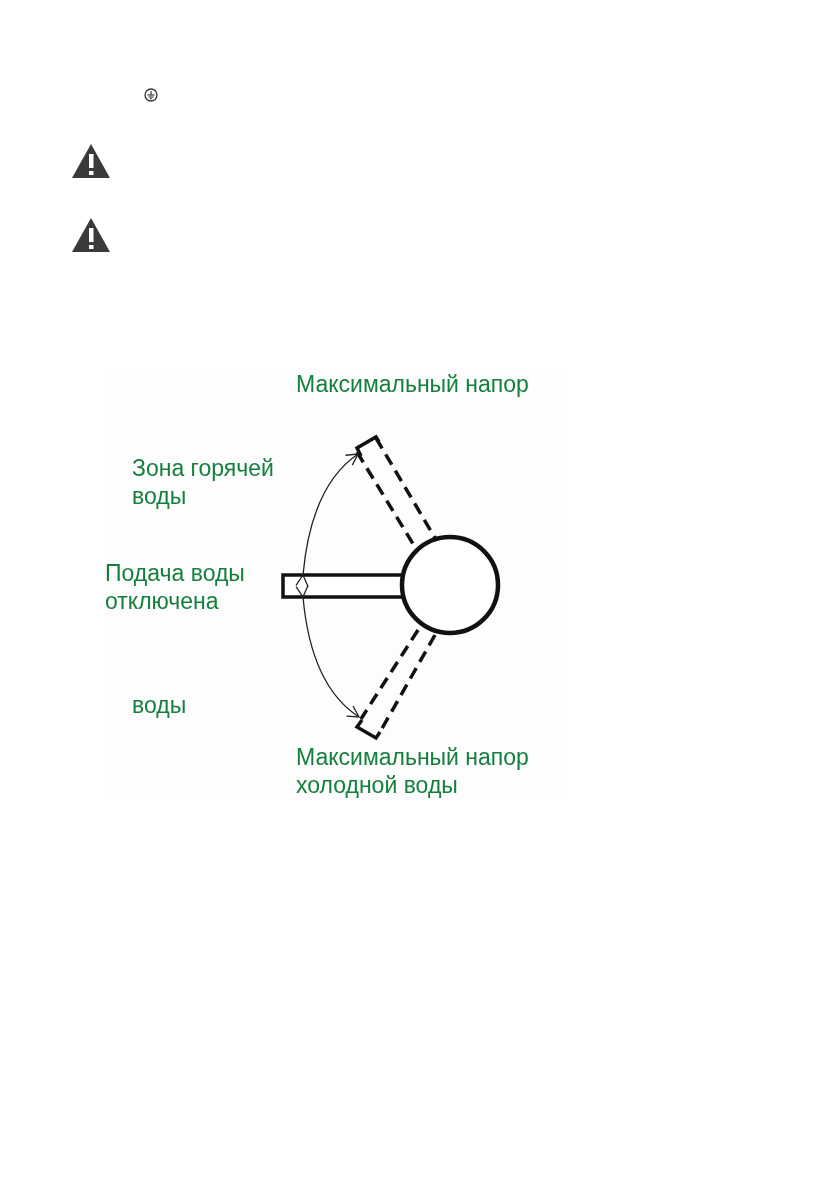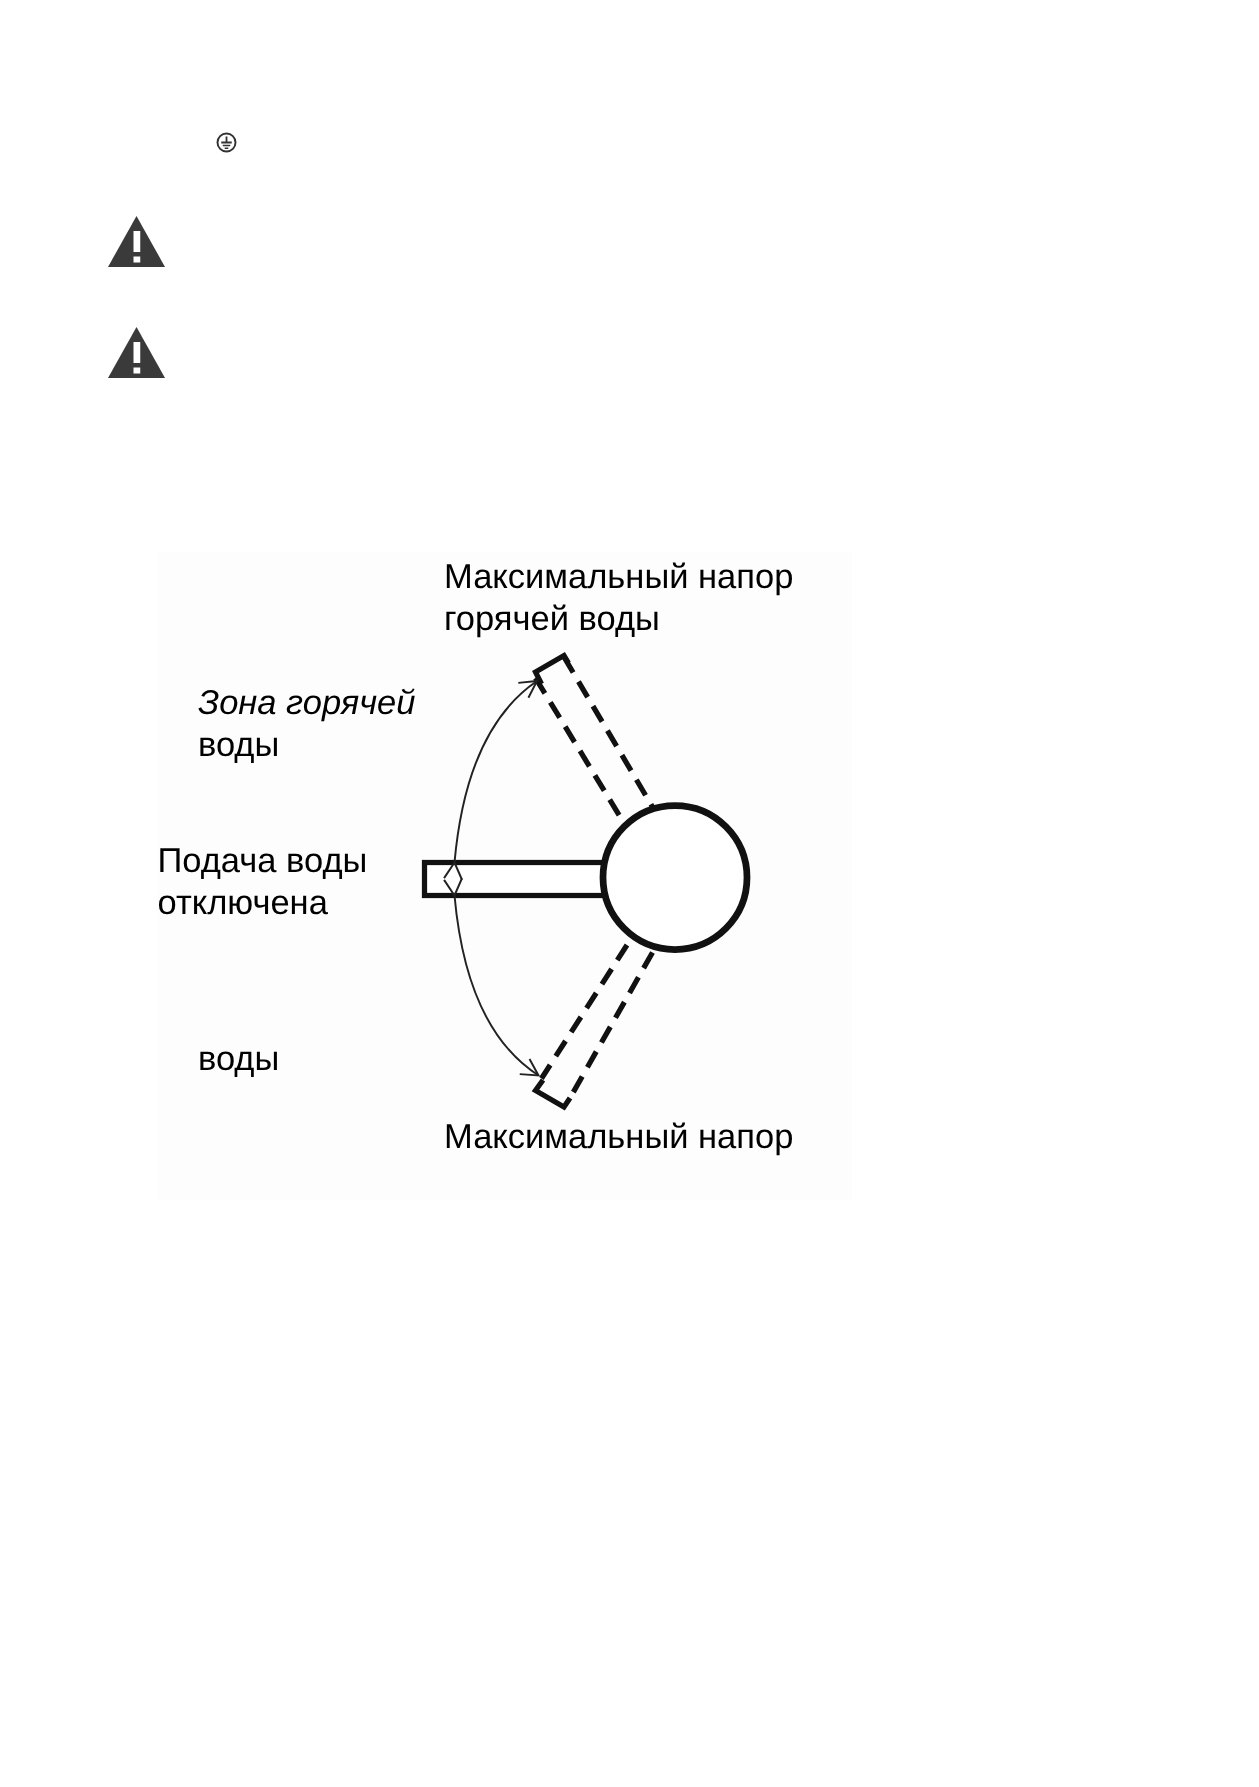--- a/index.html
+++ b/index.html
@@ -5,21 +5,21 @@
   html, body { margin: 0; padding: 0; background: #ffffff; }
   body { width: 839px; height: 1191px; position: relative; overflow: hidden;
          font-family: "Liberation Sans", sans-serif; color: #222; }
   .abs { position: absolute; }
   .ground-icon { left: 143px; top: 87px; width: 16px; height: 16px; }
   .warn { left: 70px; width: 42px; height: 38px; }
   .warn1 { top: 142px; }
   .warn2 { top: 216px; }
   .diagram { left: 105px; top: 368px; width: 463px; height: 432px; background: #fdfdfd; }
   .diagram svg { position: absolute; left: 0; top: 0; }
-  .lbl { position: absolute; font-size: 23px; line-height: 28px; color: #000000; white-space: nowrap; }
+  .lbl { position: absolute; font-size: 23px; line-height: 28px; color: #15803d; white-space: nowrap; }
 </style>
 </head>
 <body>
 
 <div class="abs ground-icon">
   <svg width="16" height="16" viewBox="0 0 16 16">
     <circle cx="8" cy="8" r="6" fill="none" stroke="#333" stroke-width="1.3"></circle>
     <line x1="8" y1="4" x2="8" y2="8" stroke="#333" stroke-width="1.2"></line>
     <line x1="4.5" y1="8" x2="11.5" y2="8" stroke="#333" stroke-width="1.2"></line>
     <line x1="5.5" y1="10" x2="10.5" y2="10" stroke="#333" stroke-width="1.1"></line>
@@ -66,24 +66,24 @@
     <rect x="178" y="207" width="120" height="22" fill="#fff" stroke="#111" stroke-width="3.5"></rect>
 
     <circle cx="345" cy="217" r="48" fill="#fff" stroke="#111" stroke-width="4.5"></circle>
 
     <path d="M198,207 Q206,118 253,86" fill="none" stroke="#222" stroke-width="1.3" marker-start="url(#arr)" marker-end="url(#arr)"></path>
 
     <path d="M198,229 Q206,318 254,349" fill="none" stroke="#222" stroke-width="1.3" marker-start="url(#arr)" marker-end="url(#arr)"></path>
   </svg>
 
   <div class="lbl" style="left:191px; top:2px;">Максимальный напор</div>
-  <div class="lbl" style="left:191px; top:30px;">горячей воды</div>
 
-  <div class="lbl" style="left:27px; top:86px;font-style:italic;">Зона горячей</div>
+  <div class="lbl" style="left:27px; top:86px;">Зона горячей</div>
   <div class="lbl" style="left:27px; top:114px;">воды</div>
 
   <div class="lbl" style="left:0px; top:191px;">Подача воды</div>
   <div class="lbl" style="left:0px; top:219px;text-align:center;">отключена</div>
 
   <div class="lbl" style="left:27px; top:323px;">воды</div>
 
   <div class="lbl" style="left:191px; top:375px;">Максимальный напор</div>
+  <div class="lbl" style="left:191px; top:403px;">холодной воды</div>
 </div>
 
 </body></html>

